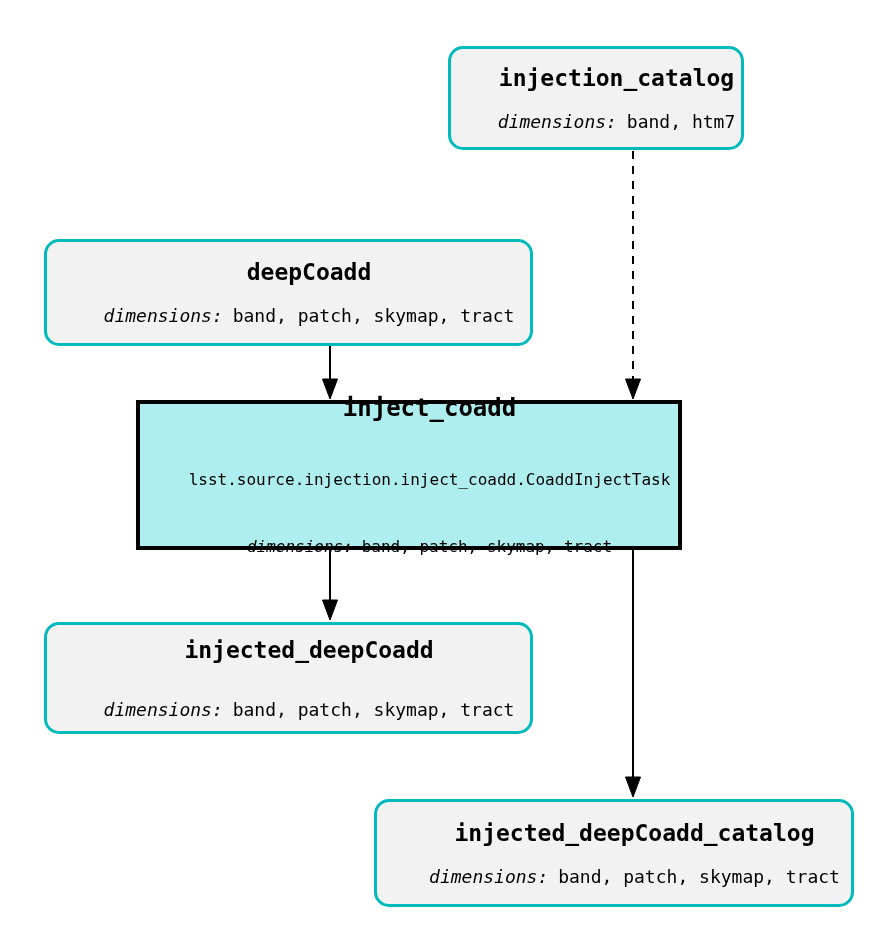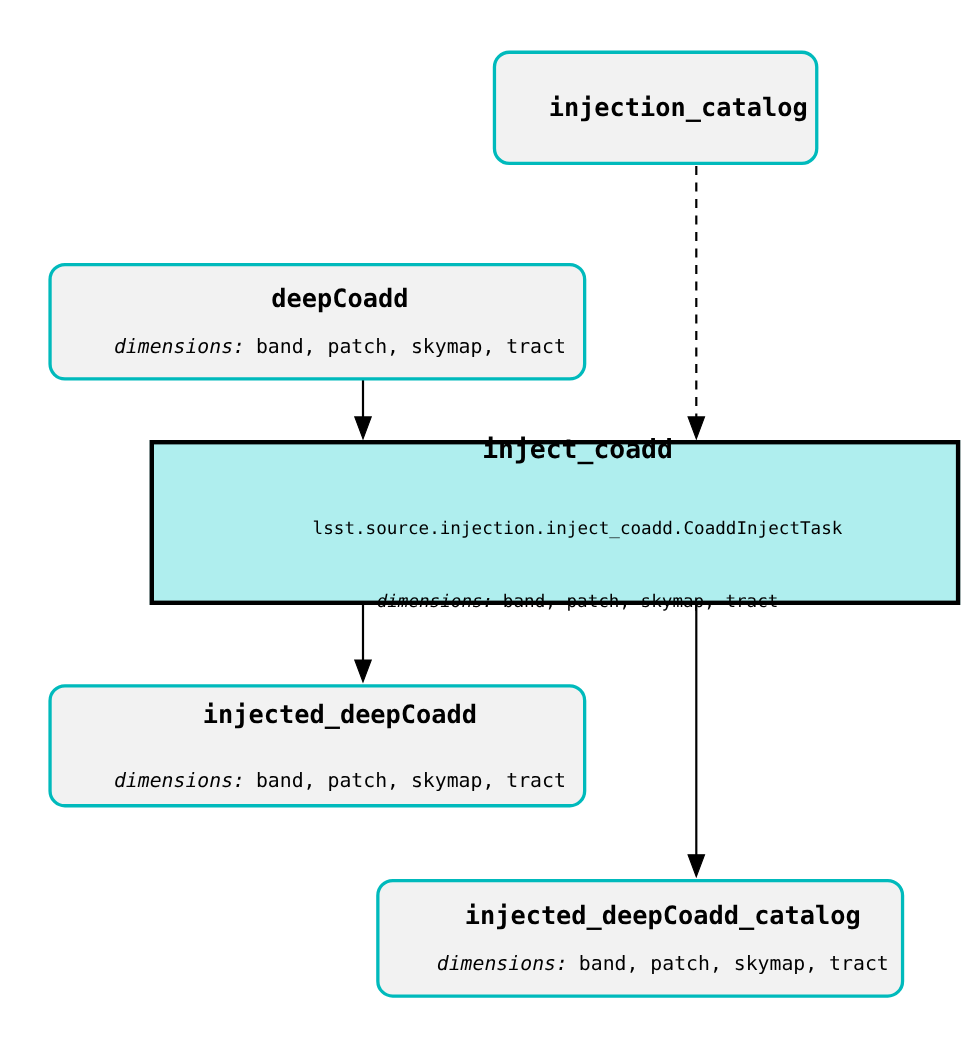--- a/index.html
+++ b/index.html
@@ -94,44 +94,47 @@
     </g>
 
     <g>
       <line x1="633" y1="550" x2="633" y2="779" stroke="#000000" stroke-width="2"></line>
       <polygon points="633,797 625.5,777 640.5,777" fill="#000000" stroke="#000000"></polygon>
     </g>
   </svg>
 
   <div class="node dataset-node" style="left:448px; top:46px; width:296px; height:104px;">
     <div class="node-title">injection_catalog</div>
+    <div class="node-subline">
+      <em class="dims-label">dimensions:</em><span>band, htm7</span>
+    </div>
   </div>
 
   <div class="node dataset-node" style="left:44px; top:239px; width:489px; height:107px;">
     <div class="node-title">deepCoadd</div>
     <div class="node-subline">
       <em class="dims-label">dimensions:</em><span>band, patch, skymap, tract</span>
     </div>
   </div>
 
-  <div class="node task-node" style="left:136px; top:400px; width:737px; height:150px;">
+  <div class="node task-node" style="left:136px; top:400px; width:546px; height:150px;">
     <div class="node-title">inject_coadd</div>
     <div class="node-subline">lsst.source.injection.inject_coadd.CoaddInjectTask</div>
     <div class="node-subline">
       <em class="dims-label">dimensions:</em><span>band, patch, skymap, tract</span>
     </div>
   </div>
 
   <div class="node dataset-node" style="left:44px; top:622px; width:489px; height:112px;gap:35px;">
     <div class="node-title">injected_deepCoadd</div>
     <div class="node-subline">
       <em class="dims-label">dimensions:</em><span>band, patch, skymap, tract</span>
     </div>
   </div>
 
-  <div class="node dataset-node" style="left:342px; top:799px; width:480px; height:108px;">
+  <div class="node dataset-node" style="left:374px; top:799px; width:480px; height:108px;">
     <div class="node-title">injected_deepCoadd_catalog</div>
     <div class="node-subline">
       <em class="dims-label">dimensions:</em><span>band, patch, skymap, tract</span>
     </div>
   </div>
 
 </div>
 
 </body></html>

